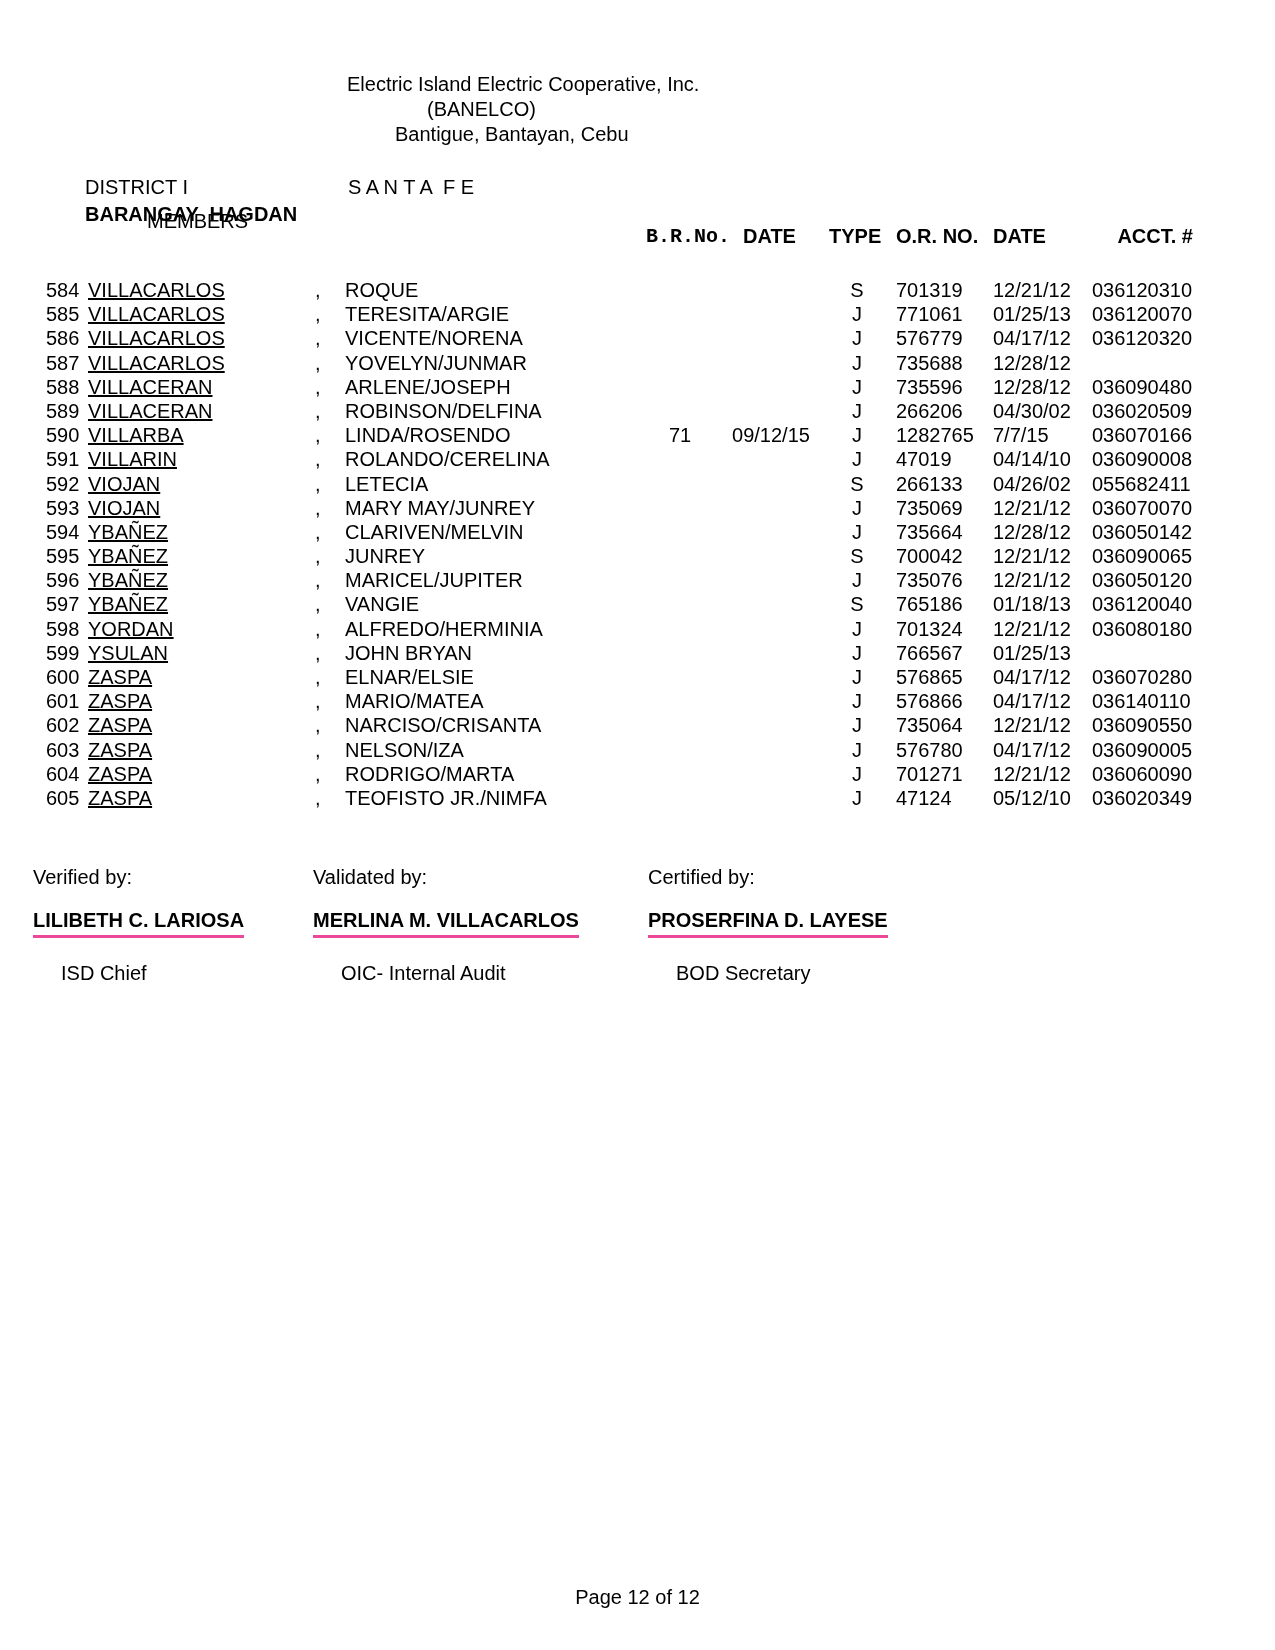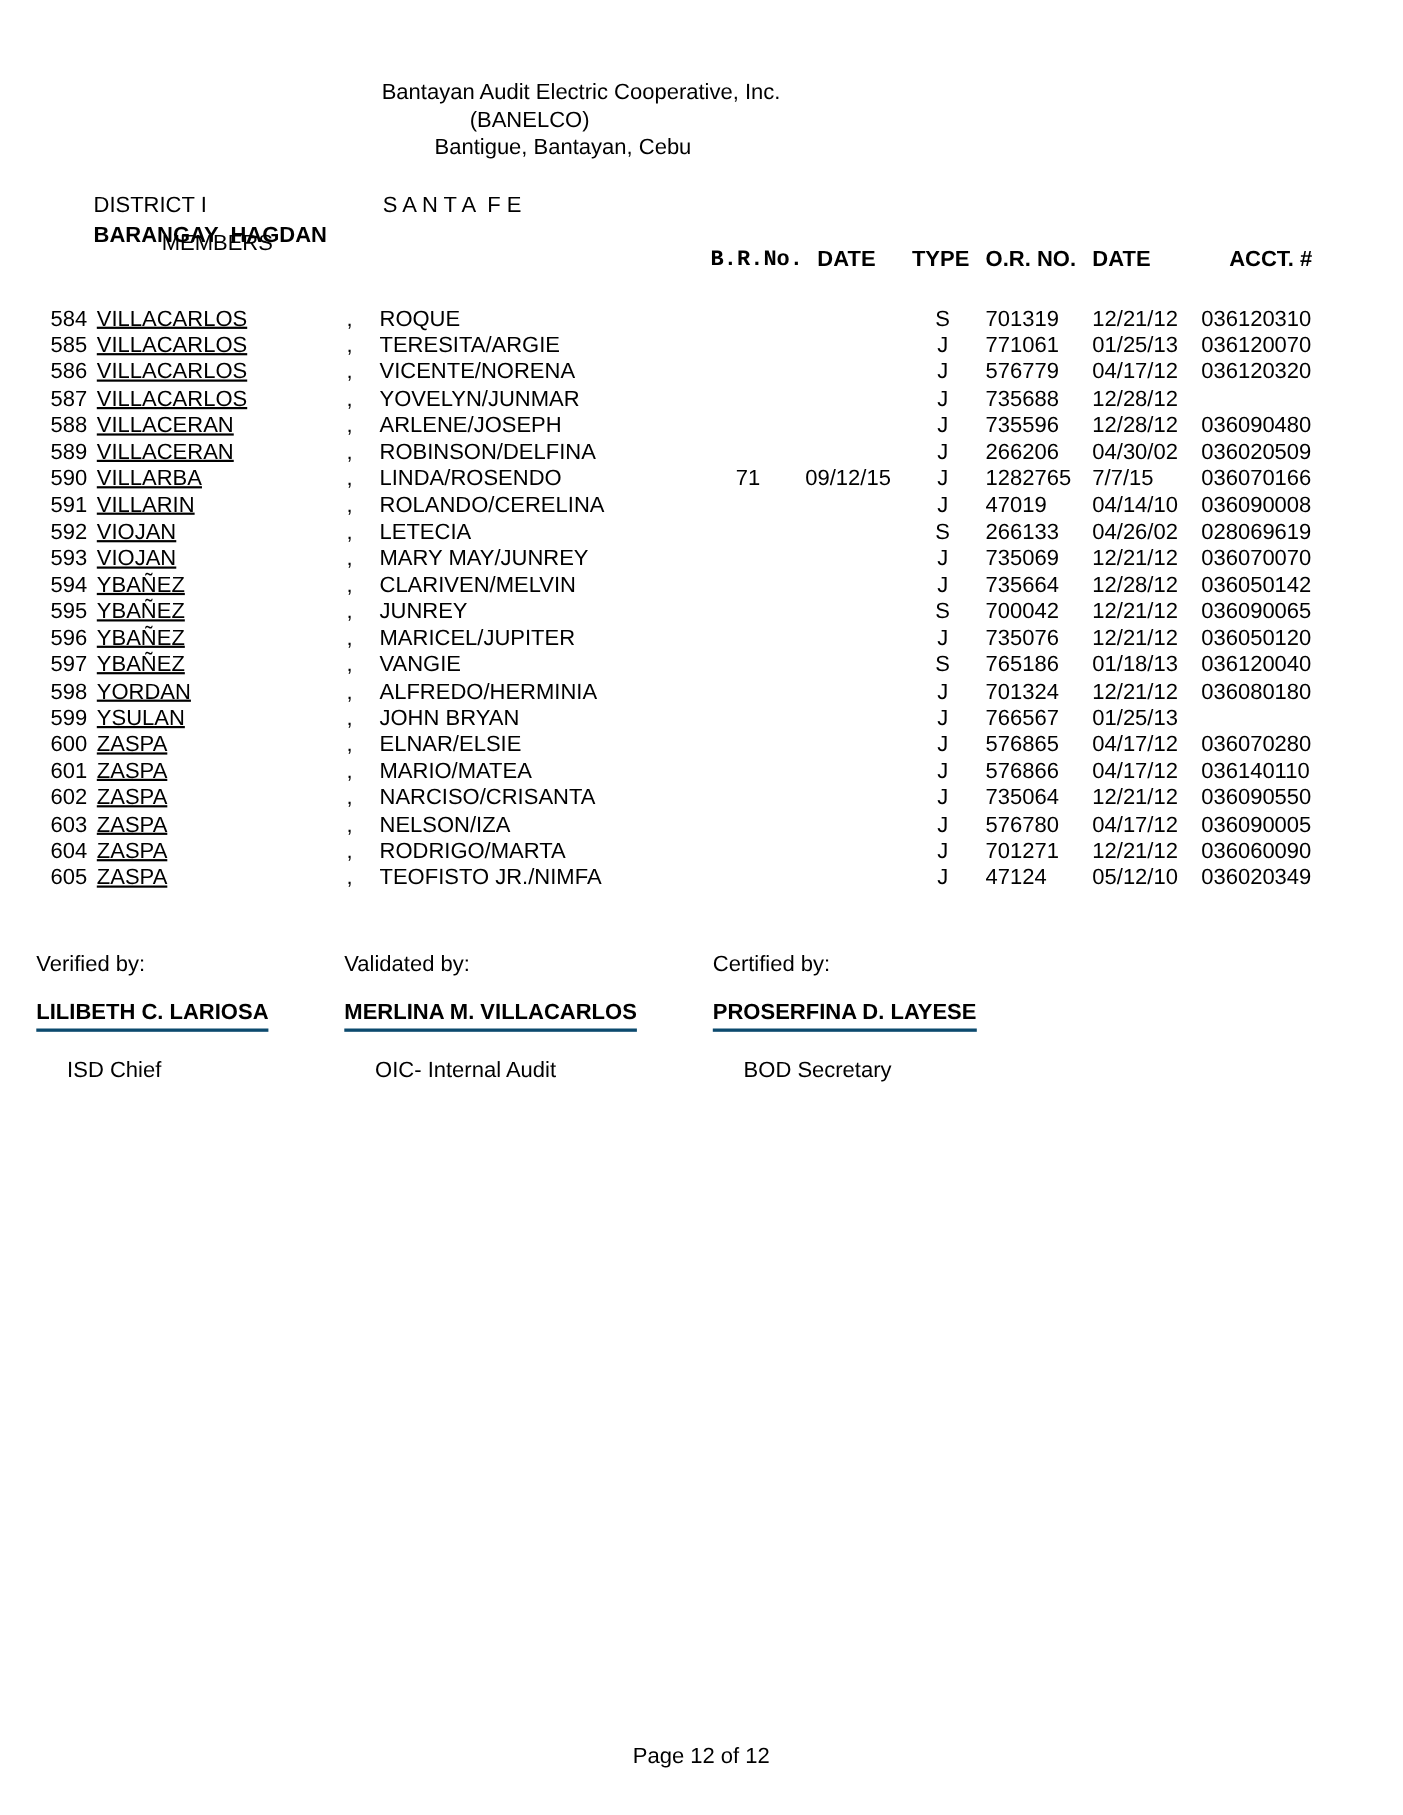--- a/index.html
+++ b/index.html
@@ -41,33 +41,33 @@
   .c.given   { left:345px; }
   .c.brno    { left:640px; width:80px; text-align:center; }
   .c.brdate  { left:723px; width:96px; text-align:center; }
   .c.type    { left:832px; width:50px; text-align:center; }
   .c.orno    { left:896px; }
   .c.ordate  { left:993px; }
   .c.acct    { left:1092px; }
 
   
   .sig-label { top:866px; }
-  .sig-name  { top:909px; font-weight:bold; border-bottom:3px solid #0c4a6e; padding-bottom:3px; }
+  .sig-name  { top:909px; font-weight:bold; border-bottom:3px solid #ec4899; padding-bottom:3px; }
   .sig-title { top:962px;margin-left:28px; }
   .sig-col1 { left:33px; }
   .sig-col2 { left:313px; }
   .sig-col3 { left:648px; }
 
   
   .page-footer { left:0; top:1586px; width:1275px; text-align:center; white-space:pre; }
 </style>
 </head>
 <body>
 
-<div class="abs co-line1">Bantayan Audit Electric Cooperative, Inc.</div>
+<div class="abs co-line1">Electric Island Electric Cooperative, Inc.</div>
 <div class="abs co-line2">(BANELCO)</div>
 <div class="abs co-line3">Bantigue, Bantayan, Cebu</div>
 
 <div class="abs district-label">DISTRICT I</div>
 <div class="abs district-town">S A N T A  F E</div>
 <div class="abs barangay-line">BARANGAY  HAGDAN</div>
 
 <div class="abs members-label">MEMBERS</div>
 <span class="colhead h-brno">B.R.No.</span>
 <span class="colhead h-brdate">DATE</span>
@@ -176,21 +176,21 @@
     <div class="row">
     <span class="c num">592</span>
     <span class="c surname">VIOJAN</span>
     <span class="c comma">,</span>
     <span class="c given">LETECIA</span>
     <span class="c brno"></span>
     <span class="c brdate"></span>
     <span class="c type">S</span>
     <span class="c orno">266133</span>
     <span class="c ordate">04/26/02</span>
-    <span class="c acct">028069619</span>
+    <span class="c acct">055682411</span>
   </div>
     <div class="row">
     <span class="c num">593</span>
     <span class="c surname">VIOJAN</span>
     <span class="c comma">,</span>
     <span class="c given">MARY MAY/JUNREY</span>
     <span class="c brno"></span>
     <span class="c brdate"></span>
     <span class="c type">J</span>
     <span class="c orno">735069</span>

